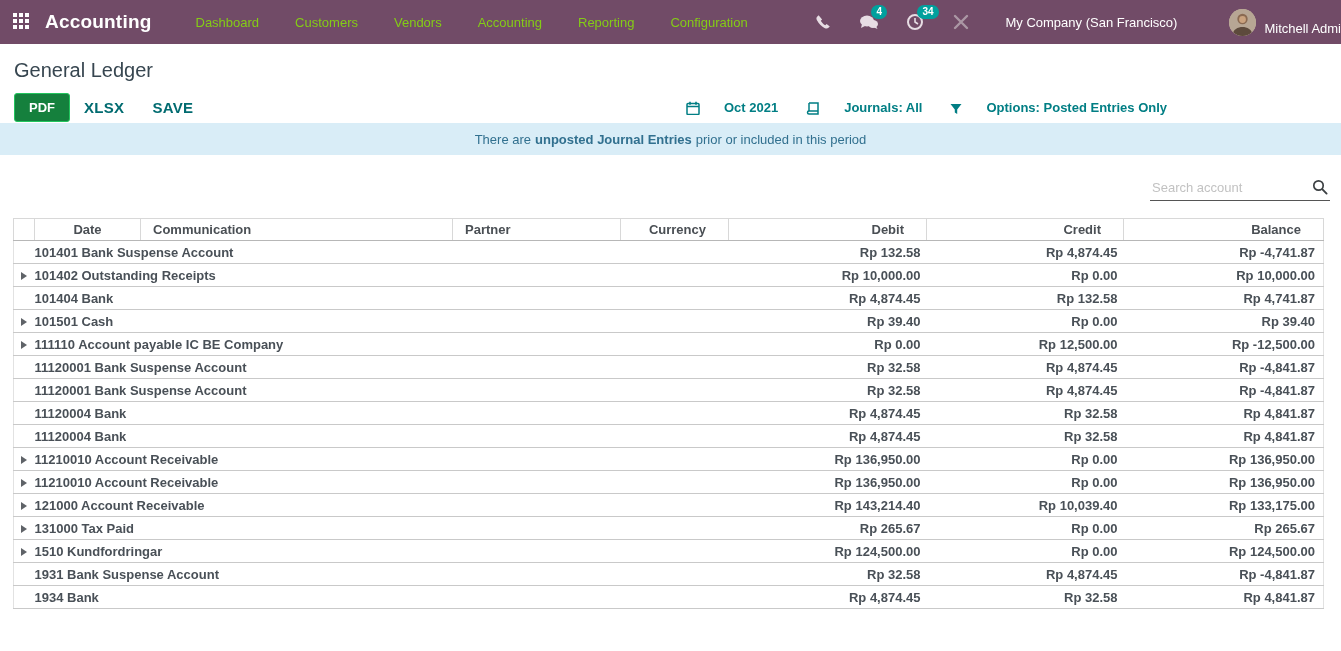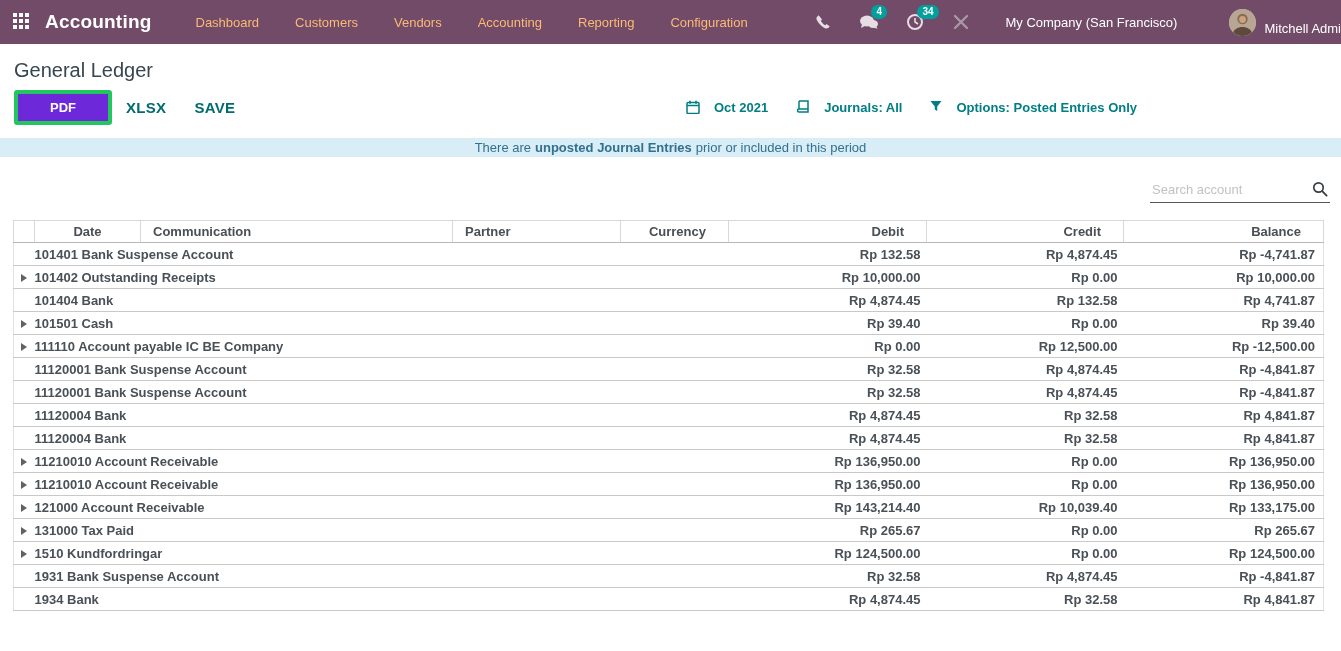--- a/index.html
+++ b/index.html
@@ -7,46 +7,46 @@
     font-family:"Liberation Sans", sans-serif; }
 
   
   .navbar { height:44px; background:#714B67; display:flex; align-items:center;
     color:#fff; white-space:nowrap; }
   .apps-grid { width:18px; height:18px; margin:0 14px 0 13px; display:grid;
     grid-template-columns:repeat(3,4px); grid-template-rows:repeat(3,4px); gap:2px; cursor:pointer; }
   .apps-grid span { background:#fff; width:4px; height:4px; }
   .brand { font-size:19px; font-weight:700; margin-right:44px; letter-spacing:.2px; cursor:pointer; }
   .menu { display:flex; gap:36px; font-size:13px; }
-  .menu a { color:#fdba74; text-decoration:none; cursor:pointer; }
+  .menu a { color:#84cc16; text-decoration:none; cursor:pointer; }
   .nav-right { margin-left:auto; display:flex; align-items:center; gap:26px; padding-left:20px; }
   .nav-ico { position:relative; width:20px; height:20px; display:flex; align-items:center;
     justify-content:center; cursor:pointer; }
   .nav-ico svg { display:block; }
   .badge { position:absolute; top:-7px; left:12px; background:#00A09D; color:#fff;
     font-size:10px; font-weight:700; line-height:14px; padding:0 5px; border-radius:8px; }
   .company { font-size:13px; cursor:pointer; margin-left:8px; }
   .user { display:flex; align-items:flex-end; gap:8px; margin-left:26px; cursor:pointer; }
   .avatar { width:27px; height:27px; border-radius:50%; overflow:hidden; background:#c9b8a6; flex:0 0 auto; }
   .user-name { font-size:13px; }
 
   
   .page-title { font-size:20px; color:#374650; margin:15px 0 10px 14px; font-weight:400; }
   .action-row { position:relative; height:31px; margin:8px 0 0 14px; display:flex; align-items:center; }
-  .btn-pdf { background:#6d28d9; color:#fff; border:4px solid #22c55e; font-size:13px; font-weight:700;
-    padding:6px 32px; border-radius:3px; cursor:pointer; font-family:inherit; }
+  .btn-pdf { background:#15803d; color:#fff; border:1px solid #22c55e; font-size:13px; font-weight:700;
+    padding:6px 14px; border-radius:3px; cursor:pointer; font-family:inherit; }
   .btn-flat { background:transparent; border:none; color:#016B70; font-size:15px; font-weight:700;
     padding:6px 14px; cursor:pointer; font-family:inherit; letter-spacing:.3px; }
   .filters { position:absolute; left:672px; top:0; height:31px; display:flex; align-items:center;
     gap:28px; color:#017E84; font-size:13px; font-weight:700; }
-  .filter-item { display:flex; align-items:flex-start; gap:14px; cursor:pointer; }
+  .filter-item { display:flex; align-items:flex-end; gap:24px; cursor:pointer; }
   .filter-item svg { display:block; }
 
   
-  .alert { margin-top:15px; height:19px; background:#D9EDF7; color:#31708F; font-size:13px;
+  .alert { margin-top:0; height:32px; background:#D9EDF7; color:#31708F; font-size:13px;
     display:flex; align-items:center; justify-content:center; }
   .alert b { font-weight:700; margin:0 4px; }
 
   
   .search-row { display:flex; justify-content:flex-end; margin:21px 11px 0 0; }
   .search-box { position:relative; width:180px; }
   .search-box input { width:100%; border:none; border-bottom:1px solid #555; outline:none;
     font-size:13px; padding:4px 24px 5px 2px; color:#444; font-family:inherit; background:transparent; }
   .search-box input::placeholder { color:#c2c2c2; }
   .search-ico { position:absolute; right:2px; top:3px; cursor:pointer; }

